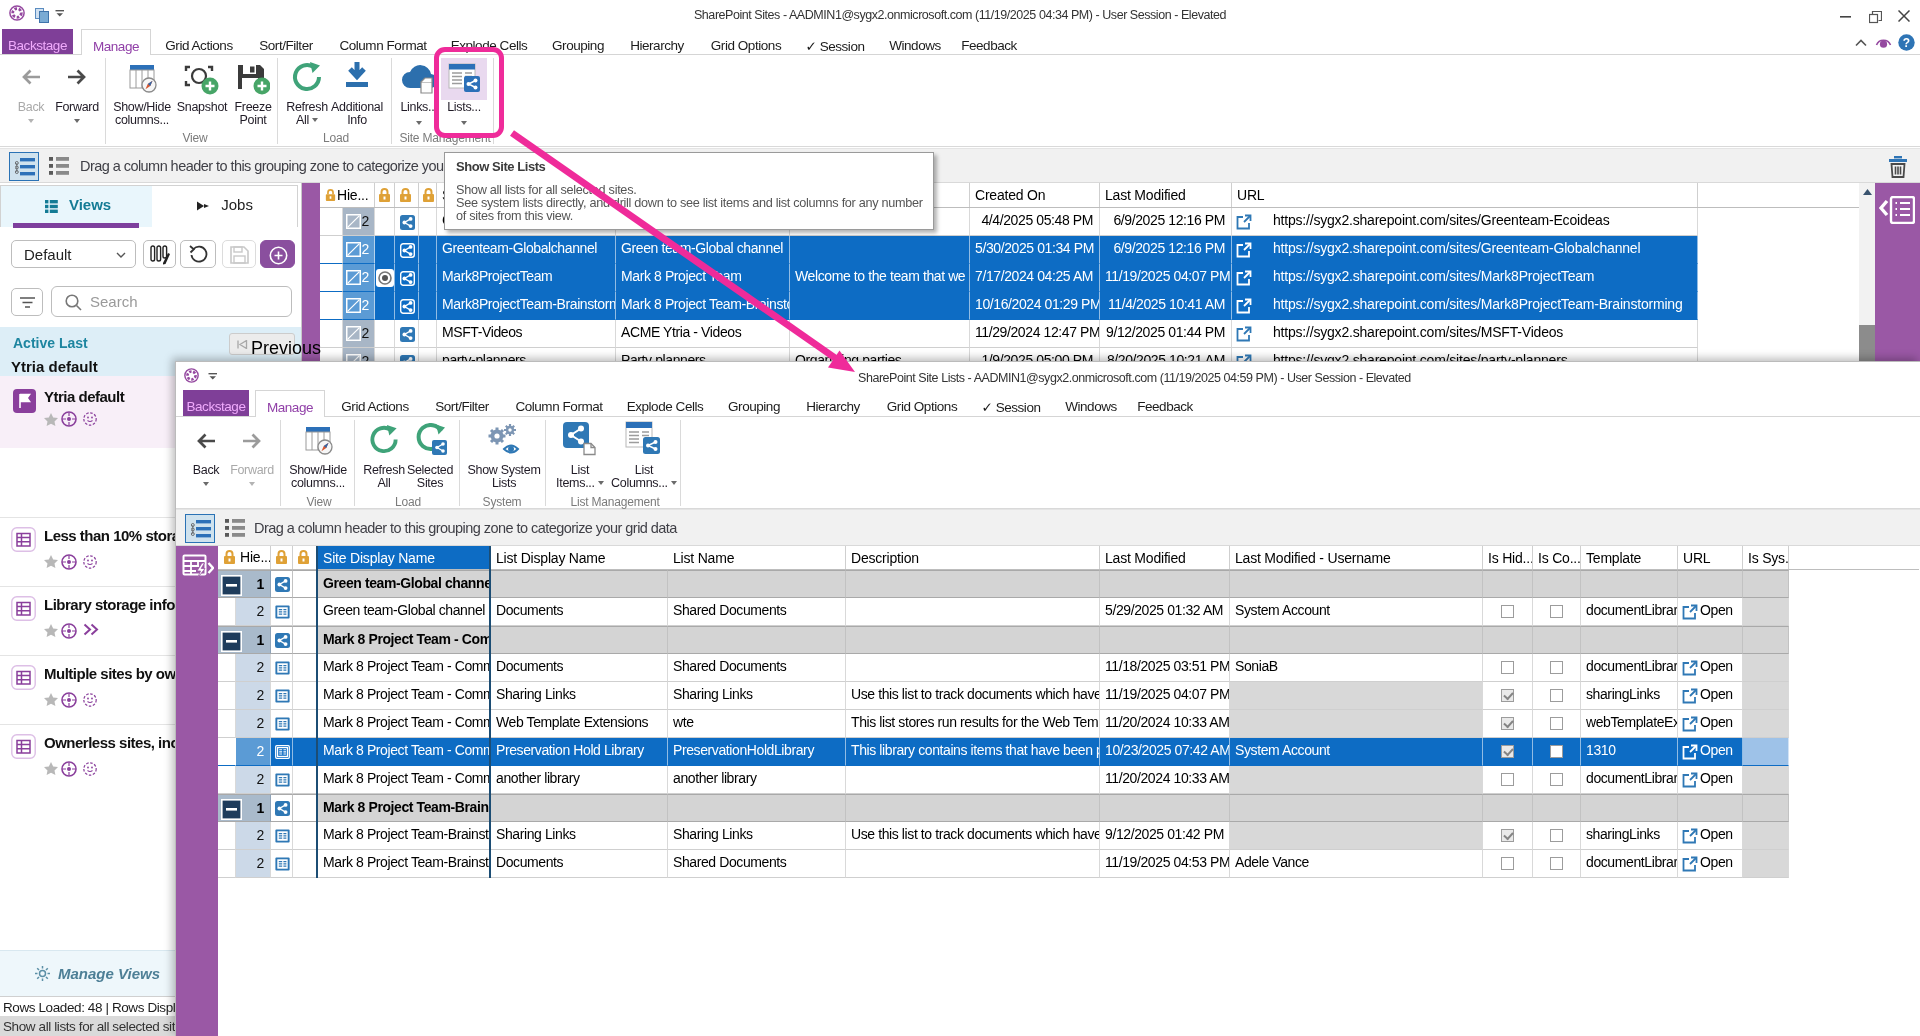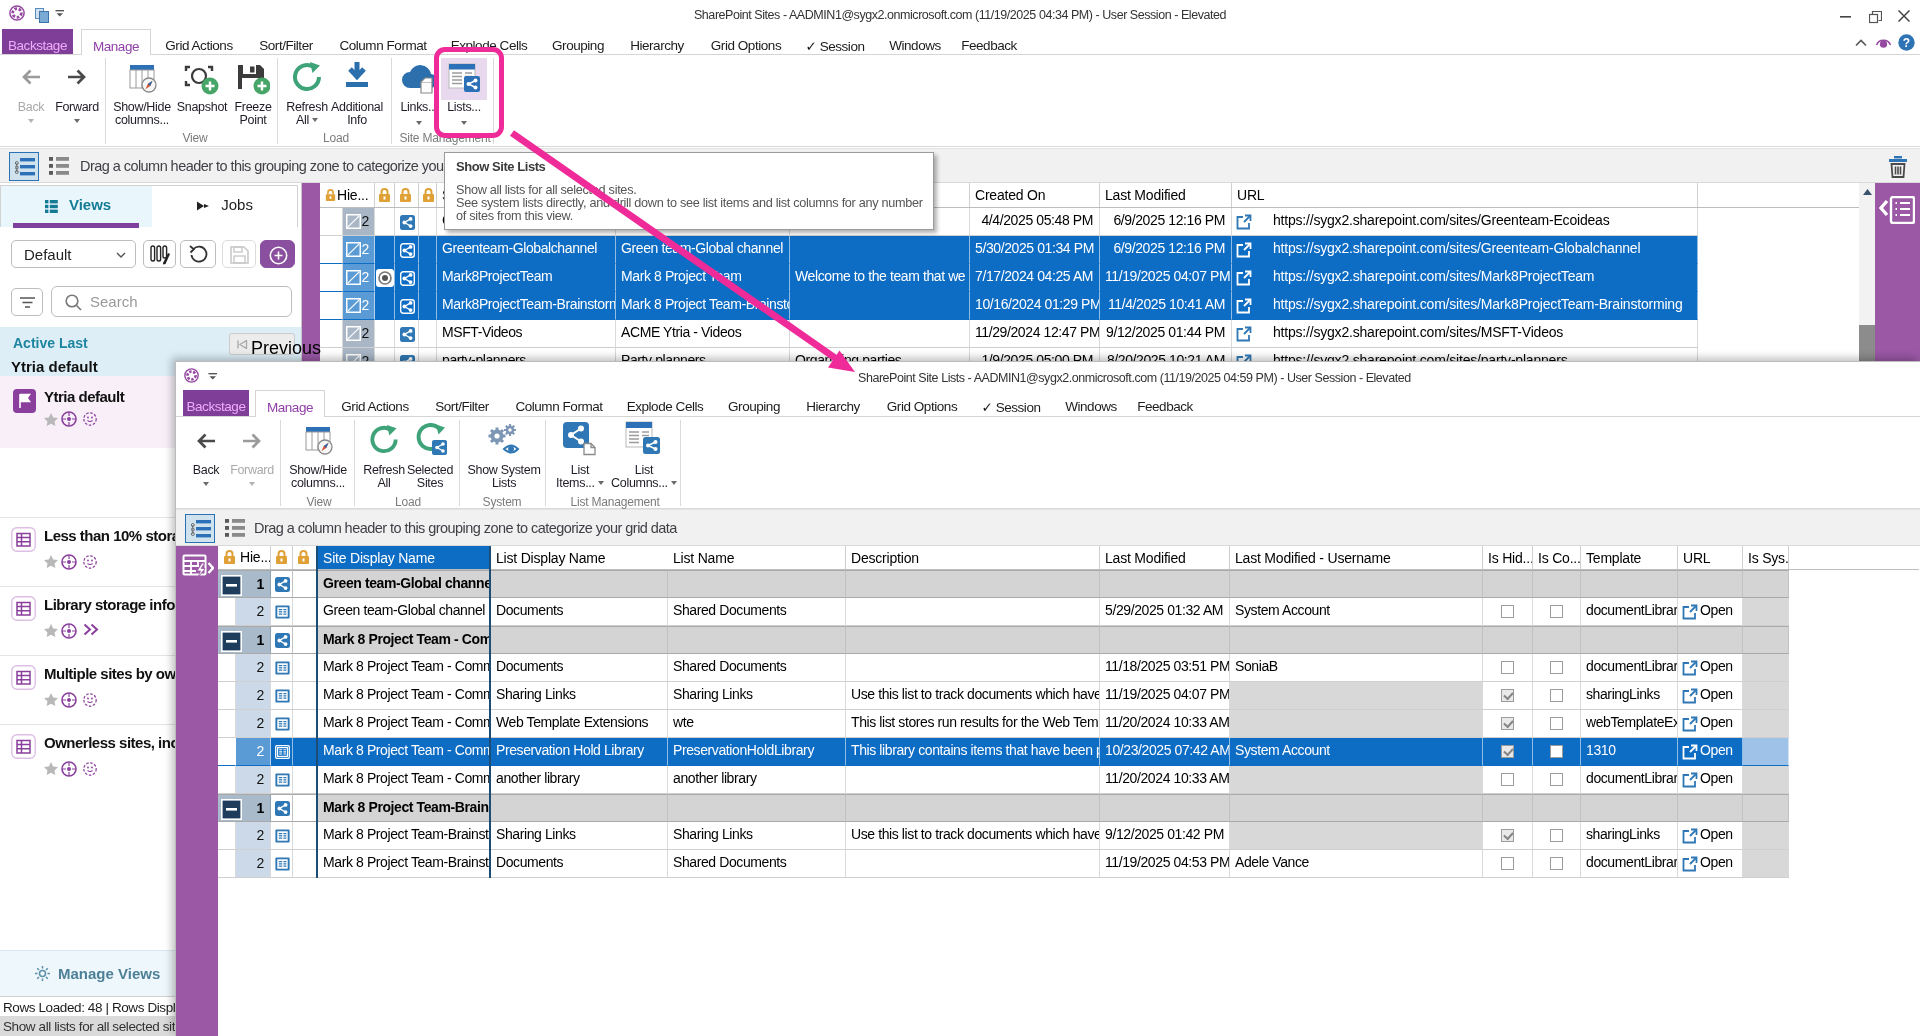--- a/index.html
+++ b/index.html
@@ -582,21 +582,21 @@
             <path d="M8 1.5 V5 M8 11 V14.5 M1.5 8 H5 M11 8 H14.5" stroke="#8a3f9c" stroke-width="1.2"></path>
           </svg>
    <svg style="position:absolute;left:83px;top:36px;" width="14" height="14" viewBox="0 0 14 14">
             <circle cx="7" cy="7" r="6.2" fill="none" stroke="#8a3f9c" stroke-width="1.2" stroke-dasharray="2.5 1.6"></circle>
             <circle cx="5" cy="5.5" r="0.9" fill="#8a3f9c"></circle>
             <circle cx="9" cy="5.5" r="0.9" fill="#8a3f9c"></circle>
             <path d="M4.5 8.5 Q7 10.5 9.5 8.5" fill="none" stroke="#8a3f9c" stroke-width="1.1"></path>
           </svg>
   </div>
 
-  <div class="abs" style="left:0;top:767px;width:301px;height:46px;background:#eef7fb;border-top:1px solid #d8e8f0;">
+  <div class="abs" style="left:0;top:767px;width:301px;height:46px;background:#eef7fb;border-top:1px solid #d8e8f0;font-style:italic;">
    <svg style="position:absolute;left:34px;top:14px;" width="17" height="17" viewBox="0 0 17 17">
             <circle cx="8.5" cy="8.5" r="3" fill="none" stroke="#5b8fa6" stroke-width="1.5"></circle>
             <path d="M8.5 1 V3.5 M8.5 13.5 V16 M1 8.5 H3.5 M13.5 8.5 H16 M3.2 3.2 L5 5 M12 12 L13.8 13.8 M13.8 3.2 L12 5 M5 12 L3.2 13.8" stroke="#5b8fa6" stroke-width="1.5"></path>
           </svg>
    <span style="position:absolute;left:58px;top:14px;font-size:15px;font-weight:bold;color:#4d7f96;">Manage Views</span>
   </div>
   <div class="abs" style="left:0;top:813px;width:301px;height:20px;background:#fff;border-top:1px solid #d0d0d0;">
    <span style="position:absolute;left:3px;top:3px;font-size:13.5px;color:#1c1c1c;letter-spacing:-0.4px;">Rows Loaded: 48 | Rows Displayed: 11</span>
   </div>
   <div class="abs" style="left:0;top:833px;width:301px;height:20px;background:#dadada;">

